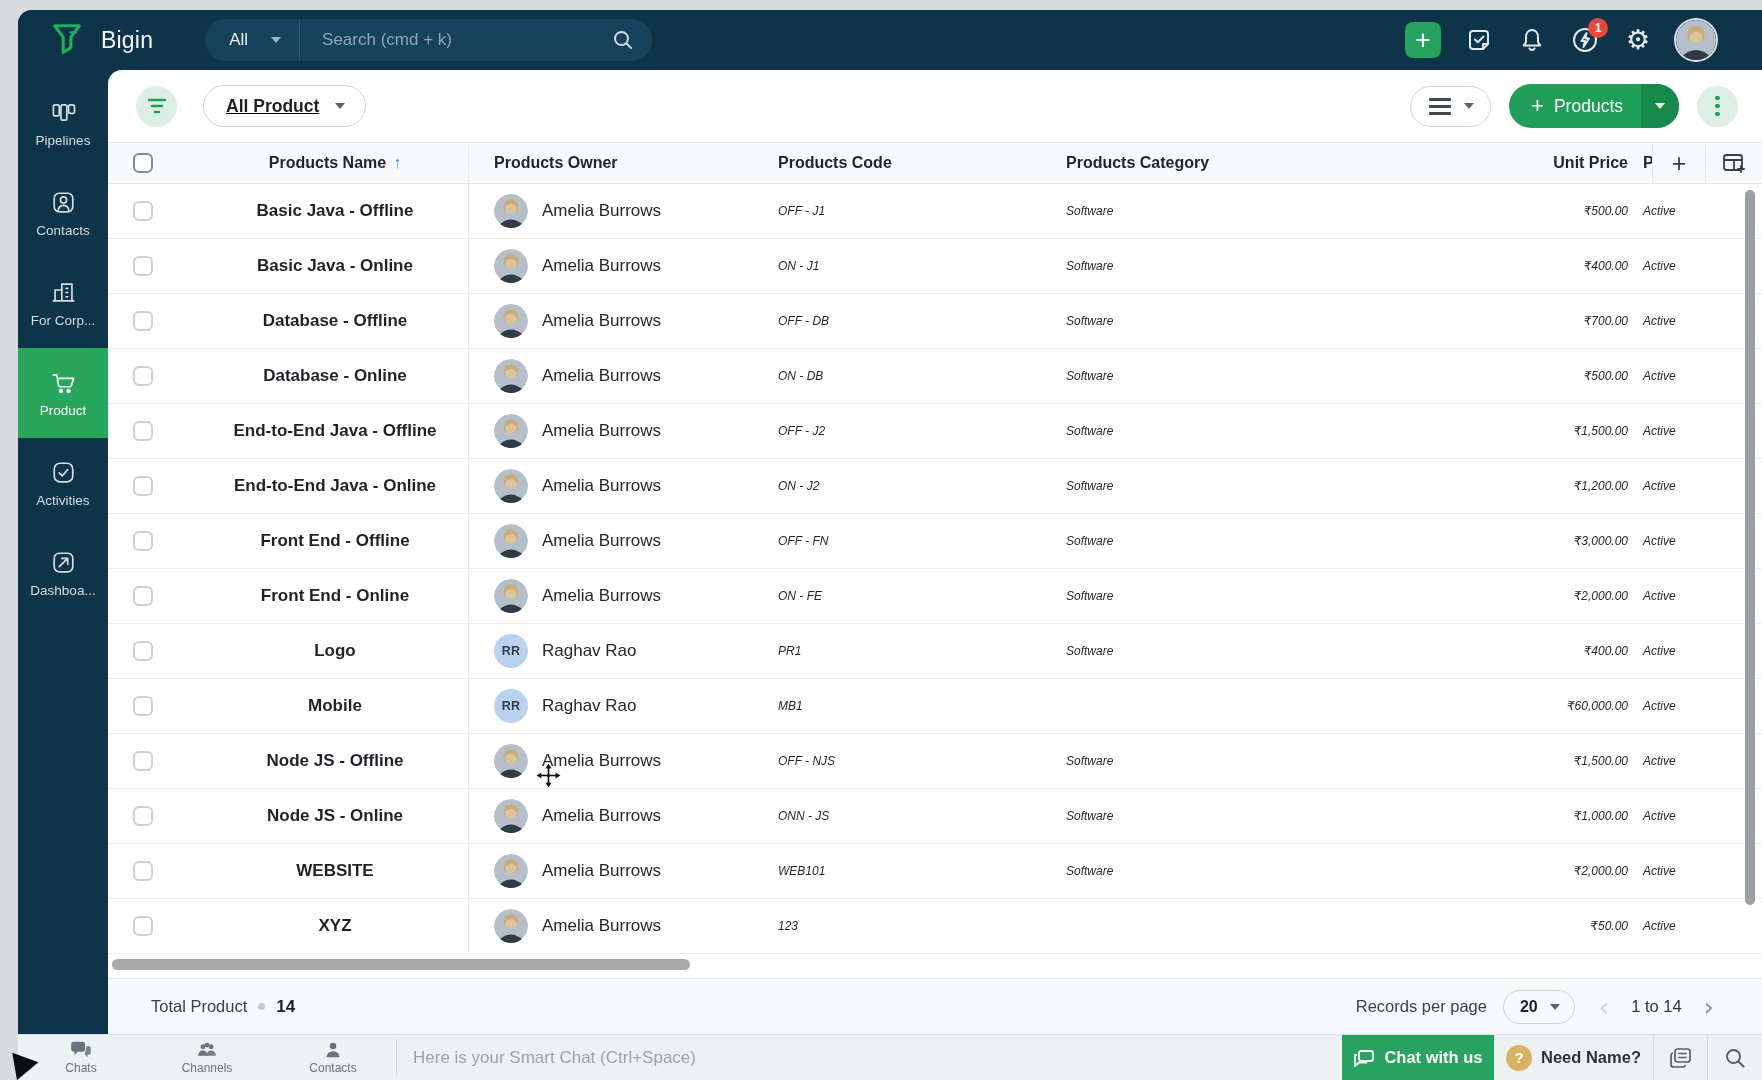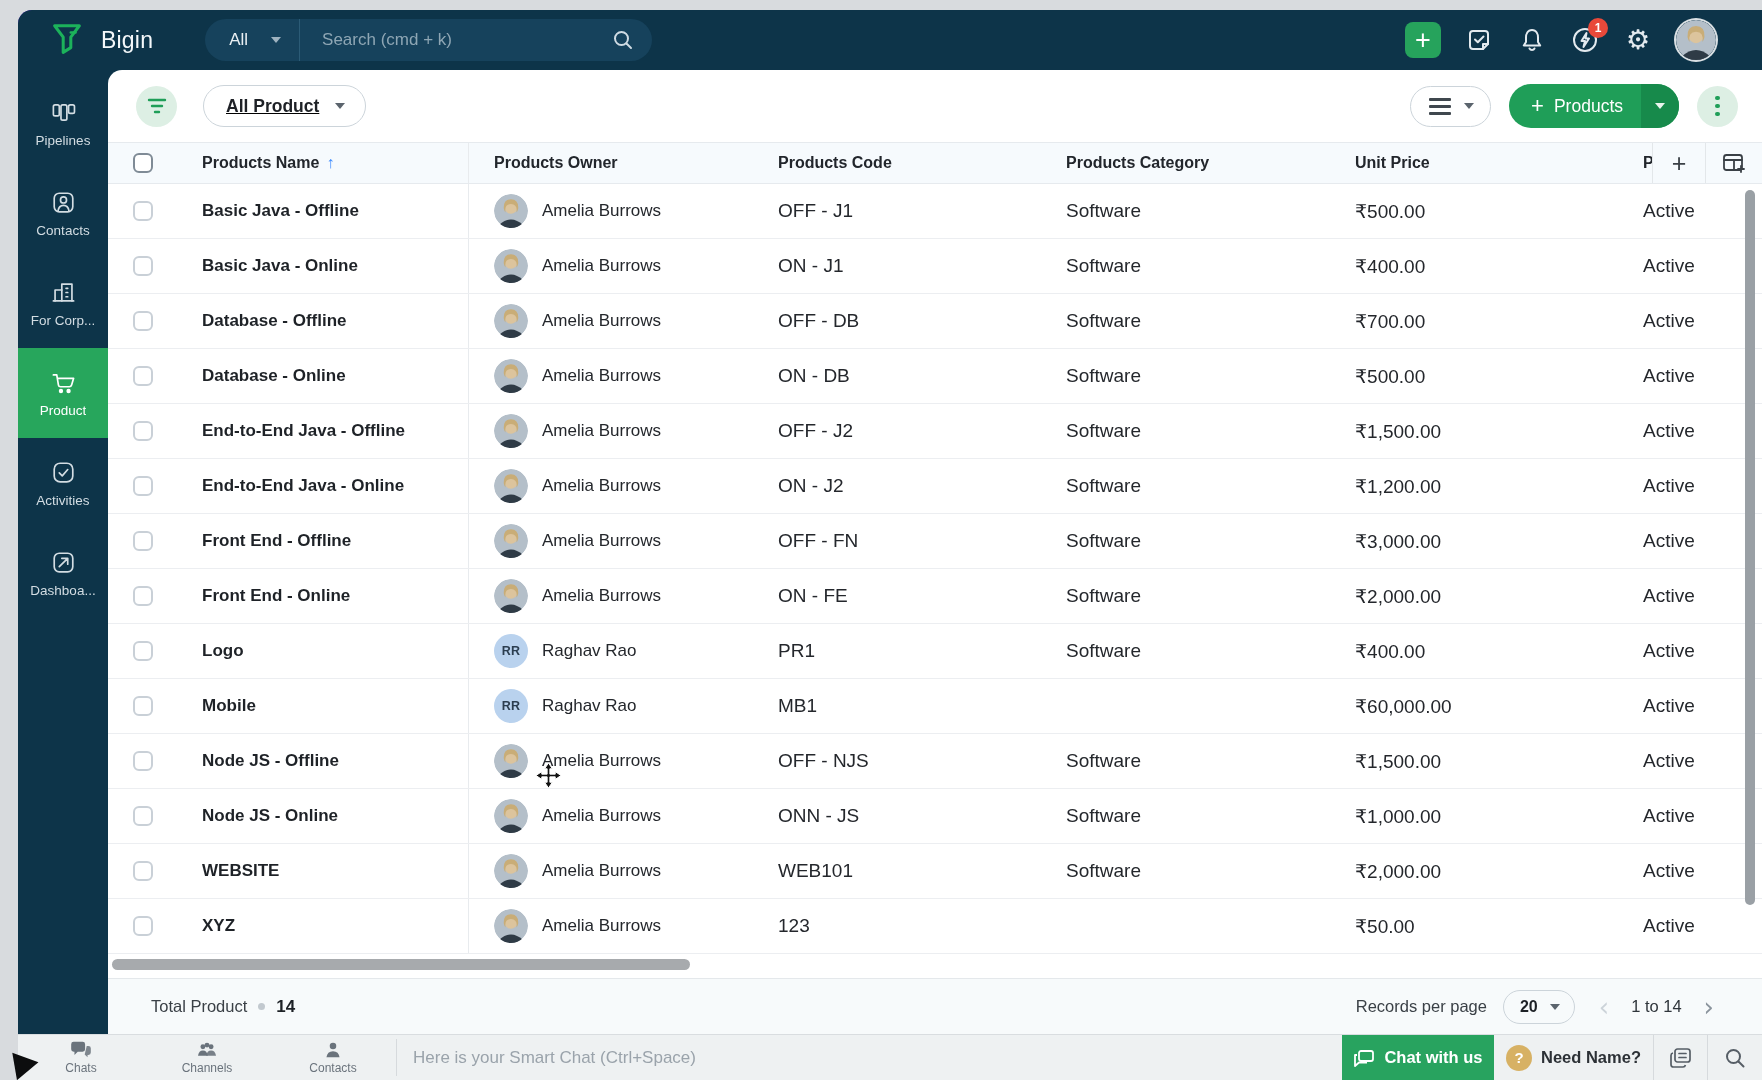--- a/index.html
+++ b/index.html
@@ -77,41 +77,41 @@
   .dots-btn { width:41px; height:41px; border-radius:50%; background:#ddefe4; display:flex;
               flex-direction:column; align-items:center; justify-content:center; gap:3.5px; cursor:pointer; }
   .dots-btn i { width:4.5px; height:4.5px; border-radius:50%; background:#1f9e58; }
 
   
   .thead { height:42px; flex:0 0 42px; background:#f6fafd; border-top:1px solid #e6eaee;
            border-bottom:1px solid #e6eaee; display:flex; align-items:center; position:relative;
            font-size:16px; font-weight:600; color:#22262c; }
   .c { display:flex; align-items:center; height:100%; }
   .c-check { width:70px; flex:0 0 70px; justify-content:center; }
-  .c-name  { width:291px; flex:0 0 291px; padding-left:24px; border-right:1px solid #e8ebee; }
+  .c-name  { width:291px; flex:0 0 291px; padding-left:24px; border-right:1px solid #e8ebee;justify-content:center; }
   .c-owner { width:299px; flex:0 0 299px; padding-left:25px; gap:8px; }
   .c-code  { width:280px; flex:0 0 280px; padding-left:10px; }
   .c-cat   { width:290px; flex:0 0 290px; padding-left:18px; }
-  .c-price { width:290px; flex:0 0 290px; padding-left:17px; }
+  .c-price { width:290px; flex:0 0 290px; padding-left:17px;justify-content:flex-end; }
   .c-status{ flex:1; padding-left:15px; overflow:hidden; }
   .sort-up { color:#3f8cff; font-size:16px; margin-left:7px; font-weight:700; }
   .hdr-addcol { position:absolute; right:57px; top:0; bottom:0; width:53px;
                 border-left:1px solid #e3e7ea; display:flex; align-items:center; justify-content:center;
                 font-size:25px; font-weight:300; color:#3a4046; cursor:pointer; background:#f6fafd; }
   .hdr-grid { position:absolute; right:0; top:0; bottom:0; width:57px;
               border-left:1px solid #e3e7ea; display:flex; align-items:center; justify-content:center;
               cursor:pointer; background:#f6fafd; }
 
   .cbx { width:20px; height:20px; border:2px solid #c9d0d7; border-radius:6px; background:#fff; cursor:pointer; }
   .cbx.hdr { border-color:#7f8b96; }
 
   .rows { flex:0 0 770px; height:770px; overflow:hidden; }
   .trow { height:55px; display:flex; align-items:center; border-bottom:1px solid #eceef1; background:#fff; }
   .pname { font-size:17px; font-weight:700; color:#1e2227; }
-  .cellt { font-size:19px; color:#24272c; }
+  .cellt { font-size:12px; color:#24272c;font-style:italic; }
   .owner-name { font-size:17px; color:#24272c; margin-left:6px; }
   .avatar { width:34px; height:34px; border-radius:50%; overflow:hidden; flex:0 0 34px; }
   .avatar svg { width:34px; height:34px; display:block; }
   .avatar-init { width:34px; height:34px; border-radius:50%; flex:0 0 34px; background:#b9d2ee;
                  color:#2c3e50; font-size:12.5px; font-weight:700; display:flex; align-items:center;
                  justify-content:center; letter-spacing:.3px; }
 
   
   .vscroll { position:absolute; right:7px; top:120px; width:10px; height:715px;
              background:#9aa0a5; border-radius:5px; cursor:pointer; }

